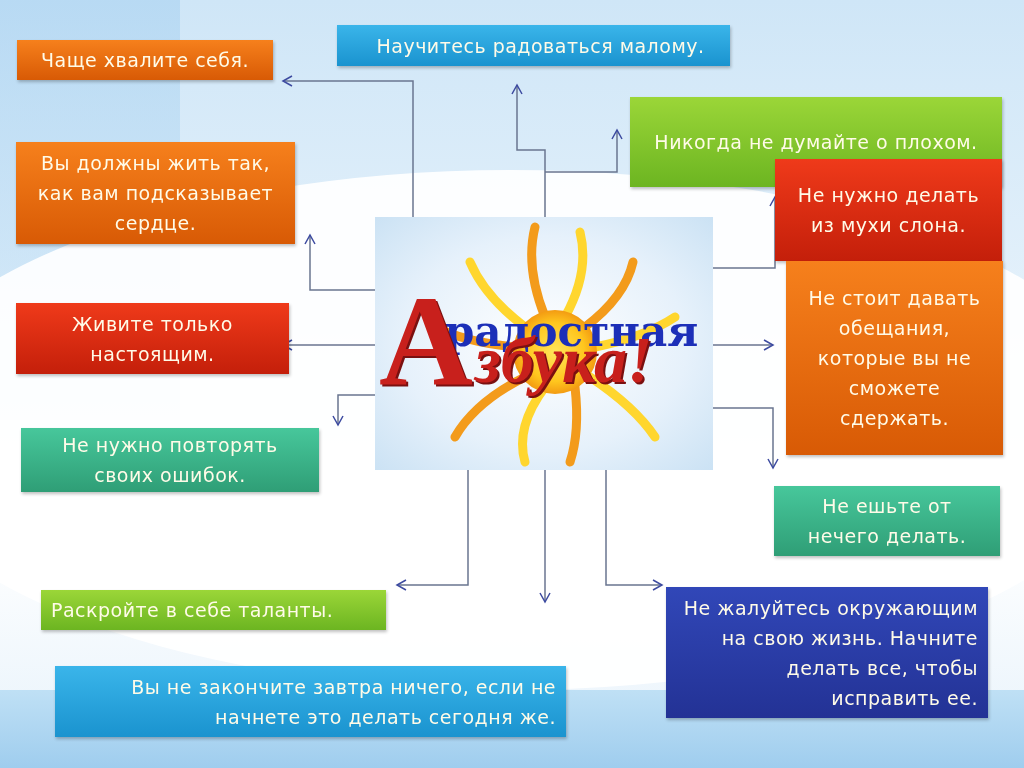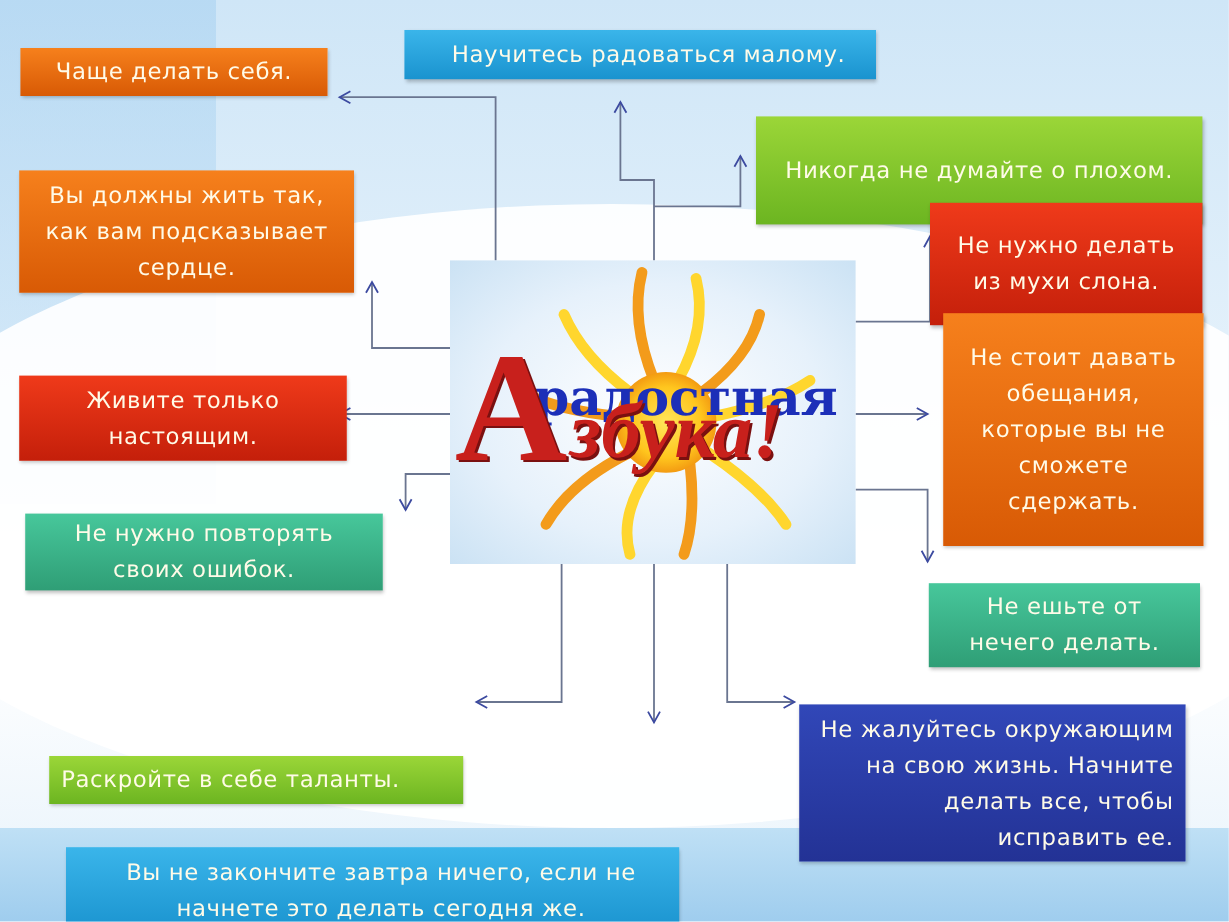--- a/index.html
+++ b/index.html
@@ -16,26 +16,26 @@
     background: linear-gradient(180deg,#a9d2f1 0%, #cfe6f7 100%); opacity:0.6; }
   .bg-bottom { position:absolute; left:0; top:690px; width:1024px; height:78px;
     background: linear-gradient(180deg,#bfe0f5 0%, #9fcdee 100%); }
   .box {
     position:absolute; color:#fffbe8; font-size:19px; line-height:30px;
     text-align:center; display:flex; align-items:center; justify-content:center;
     box-sizing:border-box; padding:4px 10px; letter-spacing:0.5px;
     box-shadow: 1px 2px 3px rgba(0,0,0,0.25);
   }
   .orange { background: linear-gradient(180deg,#f6801c 0%, #d85a05 100%); }
-  .red { background: linear-gradient(180deg,#ef3a1a 0%, #c41f0a 100%); margin-top: 10px; }
+  .red { background: linear-gradient(180deg,#ef3a1a 0%, #c41f0a 100%); }
   .green { background: linear-gradient(180deg,#9bd638 0%, #6cb521 100%); }
   .teal { background: linear-gradient(180deg,#47c79b 0%, #2f9e76 100%); }
   .blue { background: linear-gradient(180deg,#3ab5ea 0%, #1a93cf 100%); }
   .navy { background: linear-gradient(180deg,#3147b8 0%, #233295 100%); text-align:right; justify-content:flex-start; }
-  .left-align { text-align:center; justify-content:flex-start;margin-top:40px; }
+  .left-align { text-align:right; justify-content:flex-start; }
   .center-img {
     position:absolute; left:375px; top:217px; width:338px; height:253px;
     background: radial-gradient(ellipse at center, #ffffff 0%, #e6f1fb 60%, #cbe2f4 100%);
     overflow:hidden;
   }
   .title-top {
     position:absolute; left:70px; top:60px; font-family:"DejaVu Serif","Liberation Serif",serif;
     font-weight:bold; font-size:42px; color:#1c2fb8; letter-spacing:0px;margin-top:30px;
   }
   .title-A {
@@ -119,21 +119,21 @@
       <path d="M200 170 Q205 215 195 245" stroke="#f39b1b"></path>
       <path d="M215 160 Q260 190 280 220" stroke="#ffd62e"></path>
     </g>
     <circle cx="180" cy="135" r="42" fill="url(#sg)"></circle>
   </svg>
   <div class="title-top">радостная</div>
   <div class="title-A">А</div>
   <div class="title-rest">збука!</div>
 </div>
 
-<div class="box orange" style="left:17px;top:40px;width:256px;height:40px;">Чаще делать себя.</div>
+<div class="box orange" style="left:17px;top:40px;width:256px;height:40px;">Чаще хвалите себя.</div>
 <div class="box orange" style="left:16px;top:142px;width:279px;height:102px;">Вы должны жить так, как вам подсказывает сердце.</div>
 <div class="box red" style="left:16px;top:303px;width:273px;height:71px;">Живите только настоящим.</div>
 <div class="box teal" style="left:21px;top:428px;width:298px;height:64px;">Не нужно повторять своих ошибок.</div>
 <div class="box blue" style="left:337px;top:25px;width:393px;height:41px;padding-left:24px;">Научитесь радоваться малому.</div>
 <div class="box green" style="left:630px;top:97px;width:372px;height:90px;">Никогда не думайте о плохом.</div>
 <div class="box red" style="left:775px;top:159px;width:227px;height:102px;">Не нужно делать из мухи слона.</div>
 <div class="box orange" style="left:786px;top:261px;width:217px;height:194px;">Не стоит давать обещания, которые вы не сможете сдержать.</div>
 <div class="box teal" style="left:774px;top:486px;width:226px;height:70px;">Не ешьте от нечего делать.</div>
 <div class="box green left-align" style="left:41px;top:590px;width:345px;height:40px;">Раскройте в себе таланты.</div>
 <div class="box blue left-align" style="left:55px;top:666px;width:511px;height:71px;padding-left:24px;">Вы не закончите завтра ничего, если не начнете это делать сегодня же.</div>

